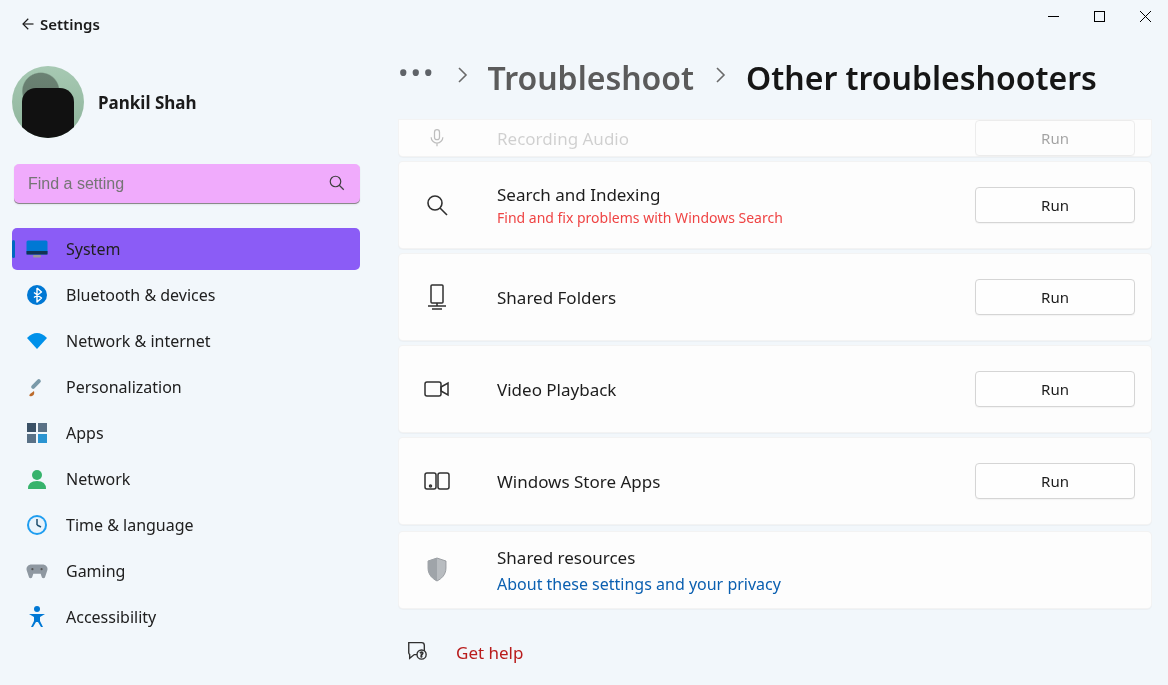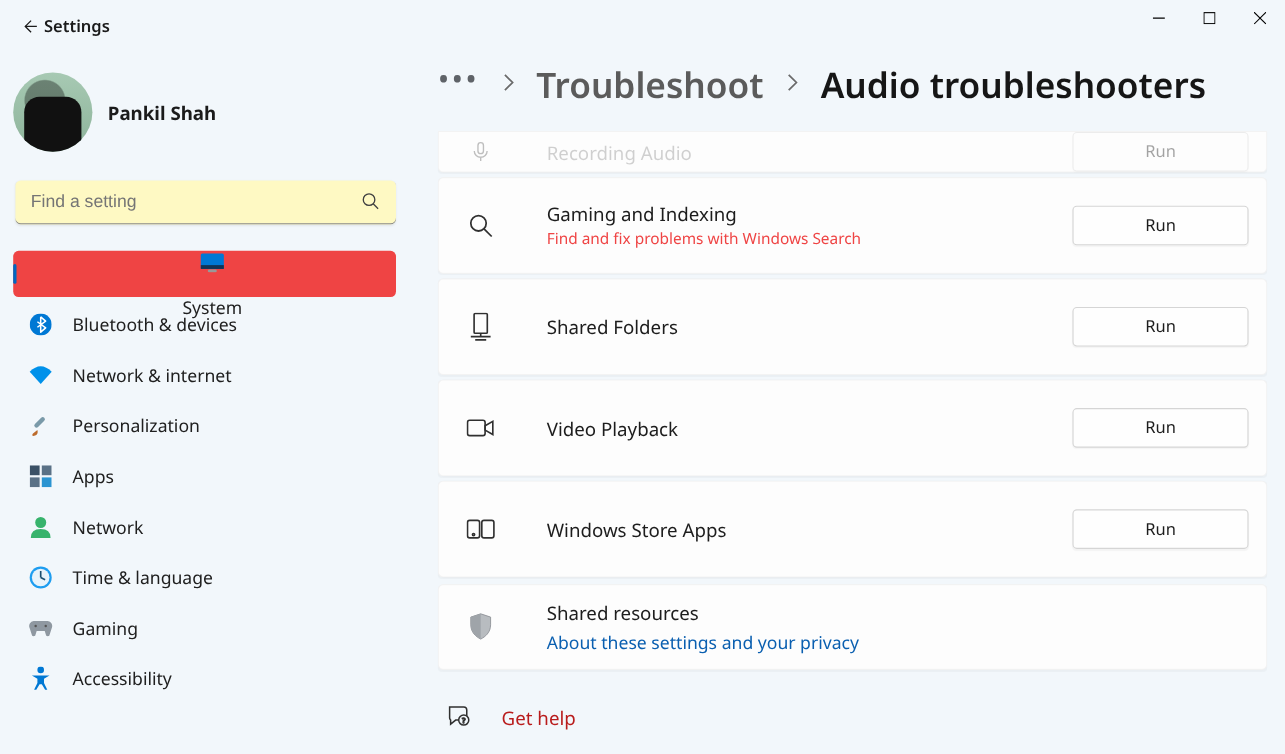--- a/index.html
+++ b/index.html
@@ -10,25 +10,25 @@
   .top { position: absolute; top: 14px; left: 16px; display: flex; align-items: center; gap: 4px; }
   .back { width: 20px; height: 20px; display:flex; align-items:center; justify-content:center;}
   .title { font-size: 15px; font-weight: 600; }
   .sidebar { position: absolute; left: 0; top: 56px; width: 372px; bottom: 0; padding-left: 12px; padding-right: 12px; }
   .profile { display: flex; align-items: center; gap: 14px; margin-bottom: 26px; margin-top:10px;}
   .avatar { width: 72px; height: 72px; border-radius: 50%; overflow:hidden; background: linear-gradient(#a7c9b3,#8db39a); position:relative; flex-shrink:0;}
   .avatar::before{content:"";position:absolute;inset:0;background:radial-gradient(circle at 40% 35%, rgba(0,0,0,0.35) 0%, rgba(0,0,0,0.35) 28%, transparent 30%);}
   .avatar::after{content:"";position:absolute;bottom:-10px;left:10px;width:52px;height:60px;background:#111;border-radius:14px 14px 0 0;}
   .profile-name { font-size: 17px; font-weight: 700; }
   .search { position: relative; margin-bottom: 24px; margin-left:2px;}
-  .search input { width: 346px; height: 40px; border: none; border-radius: 5px; background: #fef9c3; padding: 0 42px 0 14px; font-size: 16px; color: #333; outline:none; box-shadow: 0 1px 2px rgba(0,0,0,0.07), inset 0 -1px 0 #8a8a8a;}
+  .search input { width: 346px; height: 40px; border: none; border-radius: 5px; background: #f0abfc; padding: 0 42px 0 14px; font-size: 16px; color: #333; outline:none; box-shadow: 0 1px 2px rgba(0,0,0,0.07), inset 0 -1px 0 #8a8a8a;}
   .search .sicon { position: absolute; right: 14px; top: 10px; }
   .nav { display: flex; flex-direction: column; gap: 4px; }
   .nav-item { display: flex; align-items: center; gap: 18px; height: 42px; padding-left: 14px; border-radius: 5px; font-size: 16px; color: #202020; cursor:default;}
-  .nav-item.active { background: #ef4444; position:relative;flex-direction:column;}
+  .nav-item.active { background: #8b5cf6; position:relative;}
   .nav-item.active::before{content:"";position:absolute;left:0;top:12px;width:3px;height:18px;border-radius:3px;background:#0067c0;}
   .nav-icon { width: 22px; height: 22px; display:flex; align-items:center; justify-content:center; flex-shrink:0;}
   .main { position:absolute; left:398px; right:16px; top:56px; bottom:0; }
   .breadcrumb { display:flex; align-items:center; gap:20px; margin-bottom:20px;}
   .bc-ell{ font-size:28px; color:#5f6368; letter-spacing:2px; position:relative; top:-6px;}
   .bc-chev{ color:#5d5d5d; }
   .bc-link{ font-size:32px; font-weight:600; color:#5b5b5b; }
   .bc-current{ font-size:32px; font-weight:600; color:#161616;}
   .list-area{ position:relative; height:560px; overflow:hidden; }
   .card { background:#fdfdfd; border-radius:5px; border:1px solid rgba(0,0,0,0.04); box-shadow:0 1px 1px rgba(0,0,0,0.03); display:flex; align-items:center; padding:0 16px 0 24px; margin-bottom:4px;gap:22px;}
@@ -183,21 +183,21 @@
 <div class="main">
   <div class="breadcrumb">
     <span class="bc-ell">•••</span>
     <span class="bc-chev"><svg width="12" height="18" viewBox="0 0 12 18" fill="none" stroke="#6a6a6a" stroke-width="1.6">
           <path d="M3 2l7 7-7 7"></path>
         </svg></span>
     <span class="bc-link">Troubleshoot</span>
     <span class="bc-chev"><svg width="12" height="18" viewBox="0 0 12 18" fill="none" stroke="#6a6a6a" stroke-width="1.6">
           <path d="M3 2l7 7-7 7"></path>
         </svg></span>
-    <span class="bc-current">Audio troubleshooters</span>
+    <span class="bc-current">Other troubleshooters</span>
   </div>
 
   <div class="list-area">
 
     <div class="card cut">
       <div class="card-icon" style="opacity:.3">
           <svg width="20" height="20" viewBox="0 0 24 24" fill="none" stroke="#303030" stroke-width="1.5">
             <rect x="9" y="2" width="6" height="12" rx="3"></rect>
             <path d="M5 11a7 7 0 0 0 14 0M12 18v4"></path>
           </svg>
@@ -209,21 +209,21 @@
     </div>
 
     <div class="card tall">
       <div class="card-icon">
           <svg width="24" height="24" viewBox="0 0 24 24" fill="none" stroke="#303030" stroke-width="1.6">
             <circle cx="10" cy="10" r="7"></circle>
             <line x1="15" y1="15" x2="22" y2="22"></line>
           </svg>
         </div>
       <div class="card-text">
-        <div class="card-title">Gaming and Indexing</div>
+        <div class="card-title">Search and Indexing</div>
         <div class="card-sub">Find and fix problems with Windows Search</div>
       </div>
       <div class="run-btn">Run</div>
     </div>
 
     <div class="card tall">
       <div class="card-icon">
           <svg width="22" height="26" viewBox="0 0 22 26" fill="none" stroke="#303030" stroke-width="1.5">
             <rect x="5" y="1" width="12" height="18" rx="1"></rect>
             <path d="M2 22h18M6 25h10M11 19v3"></path>

